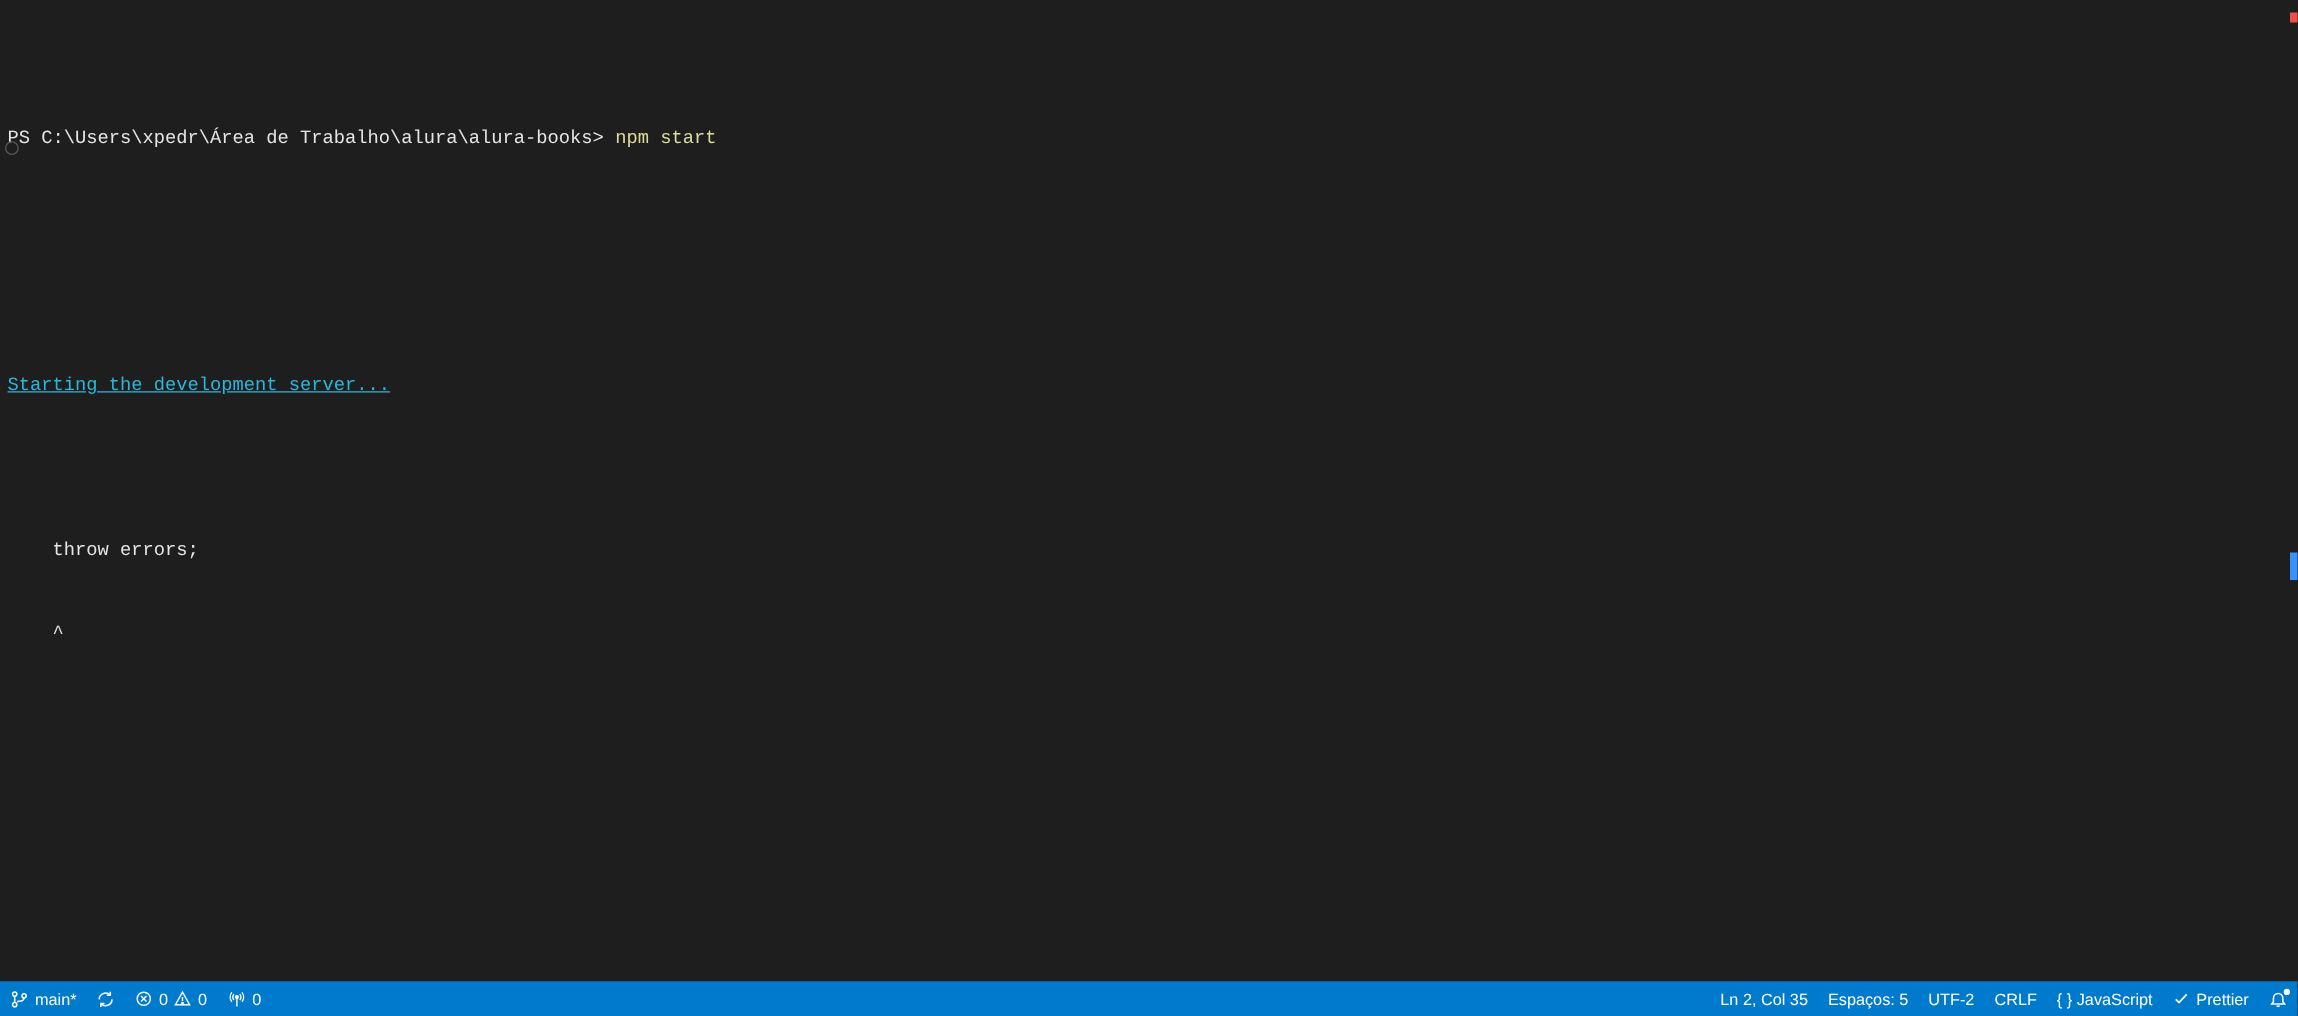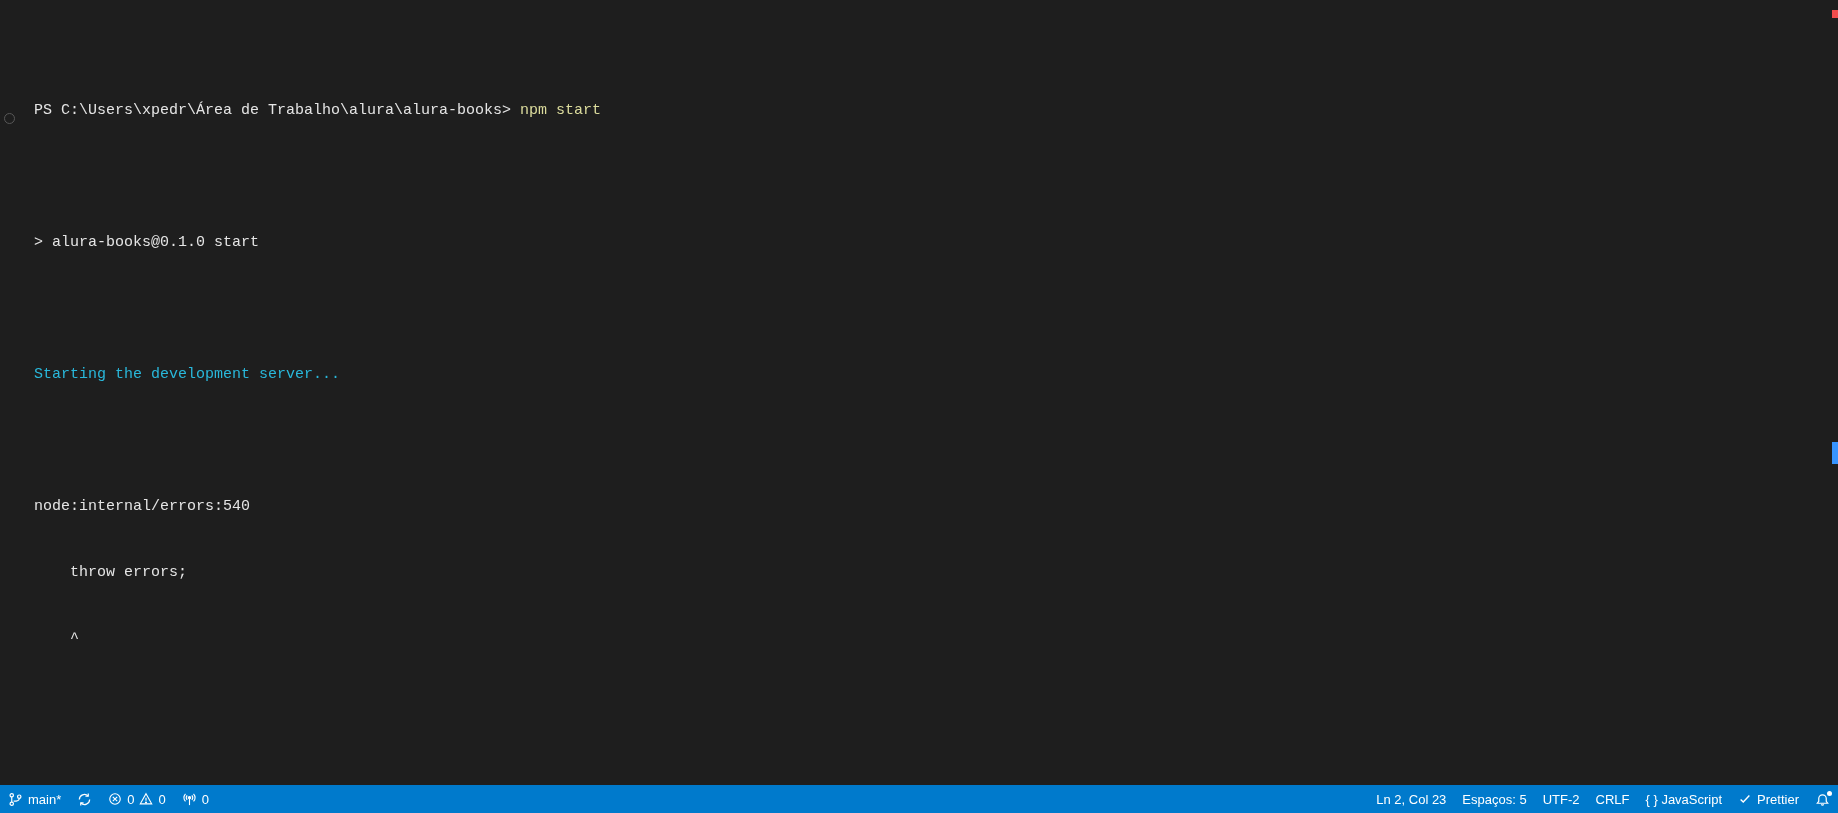--- a/index.html
+++ b/index.html
@@ -12,37 +12,37 @@
     font-size: 15px;
     color: #cccccc;
     overflow: hidden;
   }
   .terminal {
     position: absolute;
     top: 0;
     left: 0;
     right: 0;
     bottom: 28px;
-    padding: 12px 0 0 34px;
+    padding: 12px 0 0 6px;
     line-height: 22px;
     white-space: pre-wrap;
   }
   .gutter-circle {
     position: absolute;
     left: 4px;
     top: 113px;
     width: 9px;
     height: 9px;
     border: 1px solid #585858;
     border-radius: 50%;
   }
   .line { display: block; }
   .ps-white { color: #e5e5e5; }
   .cmd-yellow { color: #dcdc9d; }
-  .cyan { color: #29b8db; }
+  .cyan { color: #29b8db; text-decoration: underline; }
   
   .ruler-mark { position: absolute; right: 0; width: 6px; }
   .ruler-red  { background: #f14c4c; }
   .ruler-blue { background: #3794ff; }
 
   
   .statusbar {
     position: absolute;
     left: 0; right: 0; bottom: 0;
     height: 28px;
@@ -79,25 +79,23 @@
   }
 </style>
 </head>
 <body>
 
 <div class="terminal">
   <div class="gutter-circle"></div>
 
   <span class="line"><span class="ps-white">PS </span><span class="ps-white">C:\Users\xpedr\Área de Trabalho\alura\alura-books</span><span class="ps-white">&gt; </span><span class="cmd-yellow">npm start</span></span>
   <span class="line">&nbsp;</span>
-  <span class="line ps-white">&gt; alura-books@0.1.0 start</span>
   <span class="line">&nbsp;</span>
   <span class="line cyan">Starting the development server...</span>
   <span class="line">&nbsp;</span>
-  <span class="line ps-white">node:internal/errors:540</span>
   <span class="line ps-white">    throw errors;</span>
   <span class="line ps-white">    ^</span>
   <span class="line">&nbsp;</span>
   
   
 
   
 
   
 
@@ -179,21 +177,21 @@
             <path d="M12.3 2a6.3 6.3 0 0 1 0 8"></path>
           <path d="M8 7.2V14"></path>
         </svg>
       </span>
       <span>0</span>
     </div>
   </div>
 
   <div class="sb-right">
     <div class="sb-item">
-        <span>Ln 2, Col 23</span>
+        <span>Ln 2, Col 35</span>
       </div>
     <div class="sb-item">
         <span>Espaços: 5</span>
       </div>
     <div class="sb-item">
         <span>UTF-2</span>
       </div>
     <div class="sb-item">
         <span>CRLF</span>
       </div>

